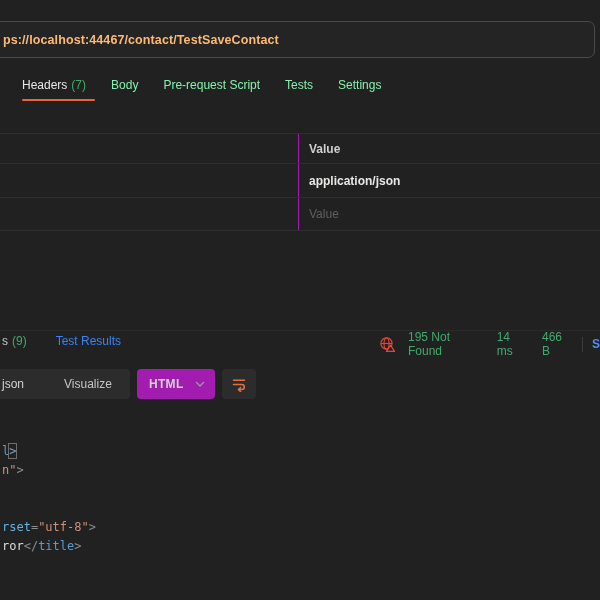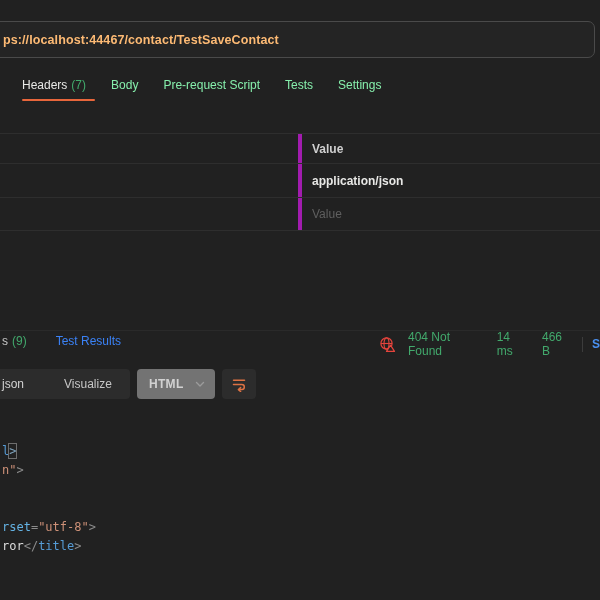--- a/index.html
+++ b/index.html
@@ -24,21 +24,21 @@
   .tab .count { color:#42a96c; margin-left:4px; }
   .tab.active { color:#e8e8e6; }
   .tab-underline { position:absolute; left:22px; top:99px; width:73px; height:2px; background:#e8663b; border-radius:2px; }
   
   .hdr-table { position:absolute; left:0; top:133px; width:600px; border-top:1px solid #2e2e2e; }
   .t-row { display:flex; border-bottom:1px solid #2e2e2e; align-items:stretch; }
   .t-row.header { height:30px; }
   .t-row.r1 { height:34px; }
   .t-row.r2 { height:33px; }
   .key-cell { width:298px; }
-  .val-cell { flex:1; border-left:4px solid #a21caf; display:flex; align-items:center; padding-left:10px; }
+  .val-cell { flex:1; border-left:1px solid #a21caf; display:flex; align-items:center; padding-left:10px; }
   .col-label { color:#cfcfcf; font-weight:700; }
   .cell-value { color:#e8e8e6; font-weight:700; }
   .cell-placeholder { color:#5f5f5f; }
   
   .resp-sep { position:absolute; left:0; top:330px; width:600px; height:1px; background:#2a2a2a; }
   .resp-bar { position:absolute; left:0; top:334px; width:600px; height:22px; }
   .resp-tabs { position:absolute; left:2px; top:0; display:flex; align-items:center; }
   .resp-tab-partial { color:#c6c6c6; }
   .resp-count { color:#42a96c; margin-left:4px; }
   .resp-testresults { color:#3b82f6; margin-left:29px; }
@@ -52,21 +52,21 @@
   
   .view-pill {
     position:absolute; left:-62px; top:369px; width:192px; height:30px;
     background:#2c2c2c; border-radius:4px;
   }
   .view-pill .seg { position:absolute; top:8px; cursor:pointer; }
   .seg-preview { left:64px; color:#d2d2d2; }
   .seg-visualize { left:126px; color:#c6c6c6; }
   .fmt-btn {
     position:absolute; left:137px; top:369px; width:78px; height:30px;
-    background:#737373; border-radius:4px; display:flex; align-items:center;
+    background:#a21caf; border-radius:4px; display:flex; align-items:center;
     padding-left:12px; cursor:pointer;
   }
   .fmt-label { color:#d2d2d2; font-weight:600; letter-spacing:.3px; }
   .fmt-chev { margin-left:11px; display:flex; align-items:center; }
   .wrap-btn {
     position:absolute; left:222px; top:369px; width:34px; height:30px;
     background:#2c2c2c; border-radius:4px; display:flex; align-items:center; justify-content:center;
     cursor:pointer;
   }
   
@@ -132,21 +132,21 @@
   </div>
   <div class="resp-meta">
     <span style="display:flex;">
       <svg width="17" height="17" viewBox="0 0 17 17" fill="none">
         <circle cx="7.5" cy="7.5" r="5.6" stroke="#e5443c" stroke-width="1.2"></circle>
         <ellipse cx="7.5" cy="7.5" rx="2.5" ry="5.6" stroke="#e5443c" stroke-width="1.1"></ellipse>
         <path d="M2 7.5 H13" stroke="#e5443c" stroke-width="1.1"></path>
         <path d="M11.5 9.2 L15.5 15.4 H7.5 Z" fill="#212121" stroke="#e5443c" stroke-width="1.2" stroke-linejoin="round"></path>
       </svg>
     </span>
-    <span class="meta-green meta-404">404 Not Found</span>
+    <span class="meta-green meta-404">195 Not Found</span>
     <span class="meta-green meta-time">14 ms</span>
     <span class="meta-green meta-size">466 B</span>
     <span class="meta-div"></span>
     <span class="meta-save">S</span>
   </div>
 </div>
 
 <div class="view-pill">
   <span class="seg seg-preview">json</span>
   <span class="seg seg-visualize">Visualize</span>

